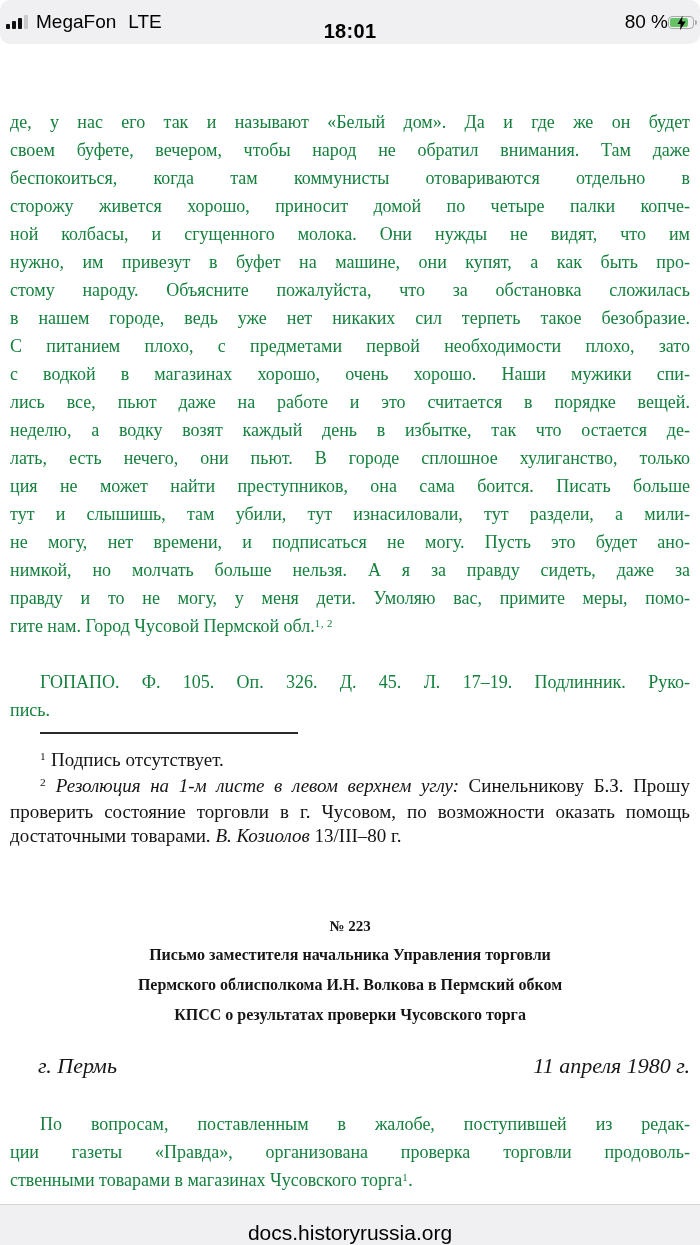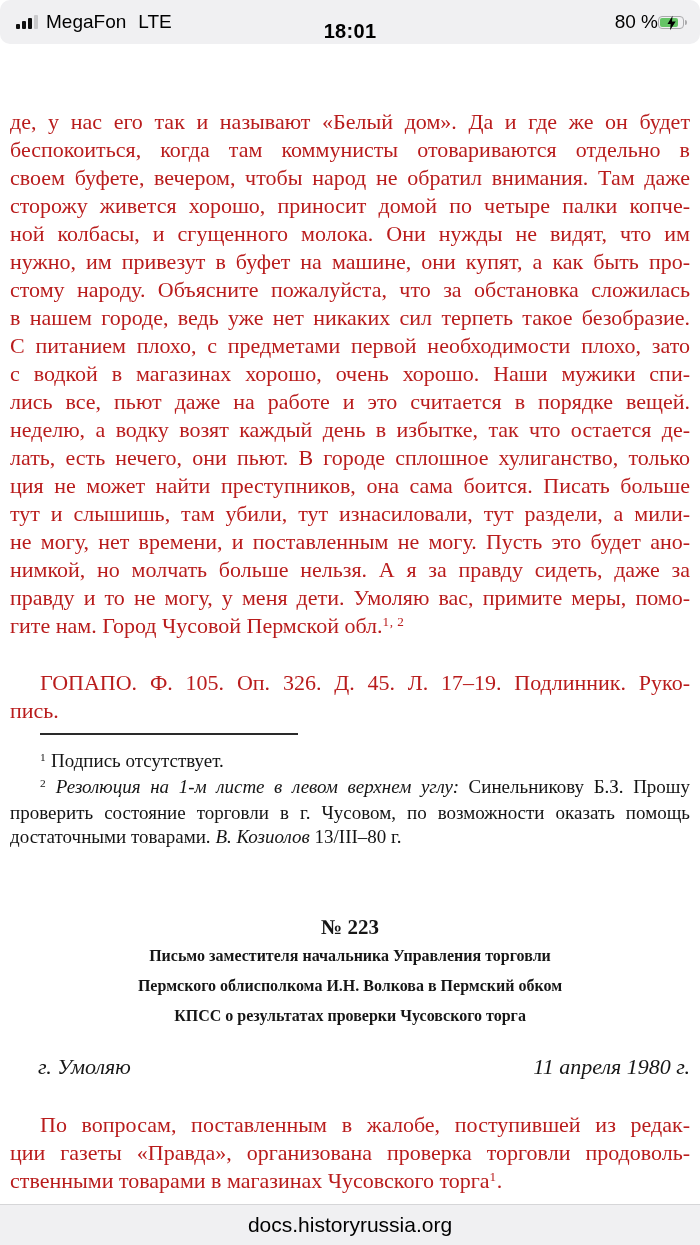--- a/index.html
+++ b/index.html
@@ -6,21 +6,21 @@
   body{
     width:700px;height:1245px;position:relative;overflow:hidden;
     background:#ffffff;color:#161616;
     font-family:"Liberation Serif", serif;
   }
   
   .statusbar{
     position:absolute;top:0;left:0;width:700px;height:44px;
     background:#f0f0f2;display:flex;align-items:center;
     font-family:"Liberation Sans", sans-serif;
-    box-sizing:border-box;padding:0 16px;border-radius:10px;
+    box-sizing:border-box;padding:0 6px;border-radius:10px;
   }
   .sb-left{display:flex;align-items:center;gap:8px;}
   .sig{display:flex;align-items:flex-end;gap:2px;height:14px;}
   .sig i{display:block;width:4px;border-radius:1px;background:#101010;}
   .sig i.b1{height:5px}.sig i.b2{height:8px}.sig i.b3{height:11px}
   .sig i.b4{height:14px;background:#c9c9cb;}
   .carrier{font-size:19px;color:#000;}
   .network{font-size:19px;color:#000;margin-left:4px;}
   .clock{
     position:absolute;left:50%;transform:translateX(-50%);
@@ -31,50 +31,50 @@
   .batt{position:relative;width:26px;height:13px;border:1px solid #ababad;
     border-radius:4px;box-sizing:border-box;}
   .batt .fill{position:absolute;top:1px;left:1px;bottom:1px;width:18px;
     background:#65c466;border-radius:2px;}
   .batt .cap{position:absolute;right:-4px;top:3.5px;width:2.5px;height:5px;
     background:#ababad;border-radius:0 2px 2px 0;}
   .batt svg{position:absolute;left:7px;top:-1.5px;}
   
   .page{position:absolute;top:44px;left:10px;width:680px;}
   .tline{
-    font-size:22px;line-height:28px;
+    font-size:18px;line-height:28px;
     text-align:justify;text-align-last:justify;
-    white-space:normal;color:#b91c1c;
+    white-space:normal;color:#15803d;
   }
   .tline.last{text-align-last:left;}
   .tline.indent{text-indent:30px;}
   sup{font-size:60%;vertical-align:baseline;position:relative;top:-0.5em;letter-spacing:.5px;}
   .para1{margin-top:64px;}
   .archive{margin-top:26px;}
   .sep{margin-top:8px;margin-left:30px;width:258px;height:0;
     border-top:2px solid #2a2a2a;}
   .footnotes{margin-top:14px;}
   .fnote{
     font-size:19px;line-height:24px;text-align:justify;
     text-indent:30px;color:#141414;
   }
   .docheader{margin-top:64px;text-align:center;font-weight:bold;}
-  .docnum{font-size:21px;line-height:28px;}
+  .docnum{font-size:15px;line-height:28px;}
   .doctitle{font-size:16px;line-height:30px;}
   .dateline{
     margin-top:22px;display:flex;justify-content:space-between;
     font-style:italic;font-size:22px;line-height:28px;
   }
   .dateline .place{margin-left:28px;}
   .para2{margin-top:30px;}
   
   .urlbar{
     position:absolute;top:1204px;left:0;width:700px;height:41px;
     background:#f0f0f2;border-top:1px solid #d6d6d8;box-sizing:border-box;
-    display:flex;align-items:center;justify-content:center;
+    display:flex;align-items:flex-end;justify-content:center;
     font-family:"Liberation Sans", sans-serif;font-size:21px;color:#000;
     z-index:5;
   }
 </style>
 </head>
 <body>
 
 <div class="statusbar">
   <div class="sb-left">
     <span class="sig">
@@ -96,35 +96,35 @@
       </svg>
       <span class="cap"></span>
     </span>
   </div>
 </div>
 
 <div class="page">
 
   <div class="para1">
       <div class="tline">де, у нас его так и называют «Белый дом». Да и где же он будет</div>
+      <div class="tline">своем буфете, вечером, чтобы народ не обратил внимания. Там даже</div>
       <div class="tline">беспокоиться, когда там коммунисты отовариваются отдельно в</div>
-      <div class="tline">своем буфете, вечером, чтобы народ не обратил внимания. Там даже</div>
       <div class="tline">сторожу живется хорошо, приносит домой по четыре палки копче-</div>
       <div class="tline">ной колбасы, и сгущенного молока. Они нужды не видят, что им</div>
       <div class="tline">нужно, им привезут в буфет на машине, они купят, а как быть про-</div>
       <div class="tline">стому народу. Объясните пожалуйста, что за обстановка сложилась</div>
       <div class="tline">в нашем городе, ведь уже нет никаких сил терпеть такое безобразие.</div>
       <div class="tline">С питанием плохо, с предметами первой необходимости плохо, зато</div>
       <div class="tline">с водкой в магазинах хорошо, очень хорошо. Наши мужики спи-</div>
       <div class="tline">лись все, пьют даже на работе и это считается в порядке вещей.</div>
       <div class="tline">неделю, а водку возят каждый день в избытке, так что остается де-</div>
       <div class="tline">лать, есть нечего, они пьют. В городе сплошное хулиганство, только</div>
       <div class="tline">ция не может найти преступников, она сама боится. Писать больше</div>
       <div class="tline">тут и слышишь, там убили, тут изнасиловали, тут раздели, а мили-</div>
-      <div class="tline">не могу, нет времени, и поставленным не могу. Пусть это будет ано-</div>
+      <div class="tline">не могу, нет времени, и подписаться не могу. Пусть это будет ано-</div>
       <div class="tline">нимкой, но молчать больше нельзя. А я за правду сидеть, даже за</div>
       <div class="tline">правду и то не могу, у меня дети. Умоляю вас, примите меры, помо-</div>
       <div class="tline last">гите нам. Город Чусовой Пермской обл.<sup>1, 2</sup></div>
     </div>
 
   <div class="archive">
       <div class="tline indent">ГОПАПО. Ф. 105. Оп. 326. Д. 45. Л. 17–19. Подлинник. Руко-</div>
       <div class="tline last">пись.</div>
     </div>
 
@@ -136,21 +136,21 @@
   </div>
 
   <div class="docheader">
     <div class="docnum">№ 223</div>
     <div class="doctitle">Письмо заместителя начальника Управления торговли</div>
     <div class="doctitle">Пермского облисполкома И.Н. Волкова в Пермский обком</div>
     <div class="doctitle">КПСС о результатах проверки Чусовского торга</div>
   </div>
 
   <div class="dateline">
-    <span class="place">г. Умоляю</span>
+    <span class="place">г. Пермь</span>
     <span class="date">11 апреля 1980 г.</span>
   </div>
 
   <div class="para2">
       <div class="tline indent">По вопросам, поставленным в жалобе, поступившей из редак-</div>
       <div class="tline">ции газеты «Правда», организована проверка торговли продоволь-</div>
       <div class="tline last">ственными товарами в магазинах Чусовского торга<sup>1</sup>.</div>
     </div>
 
 </div>

